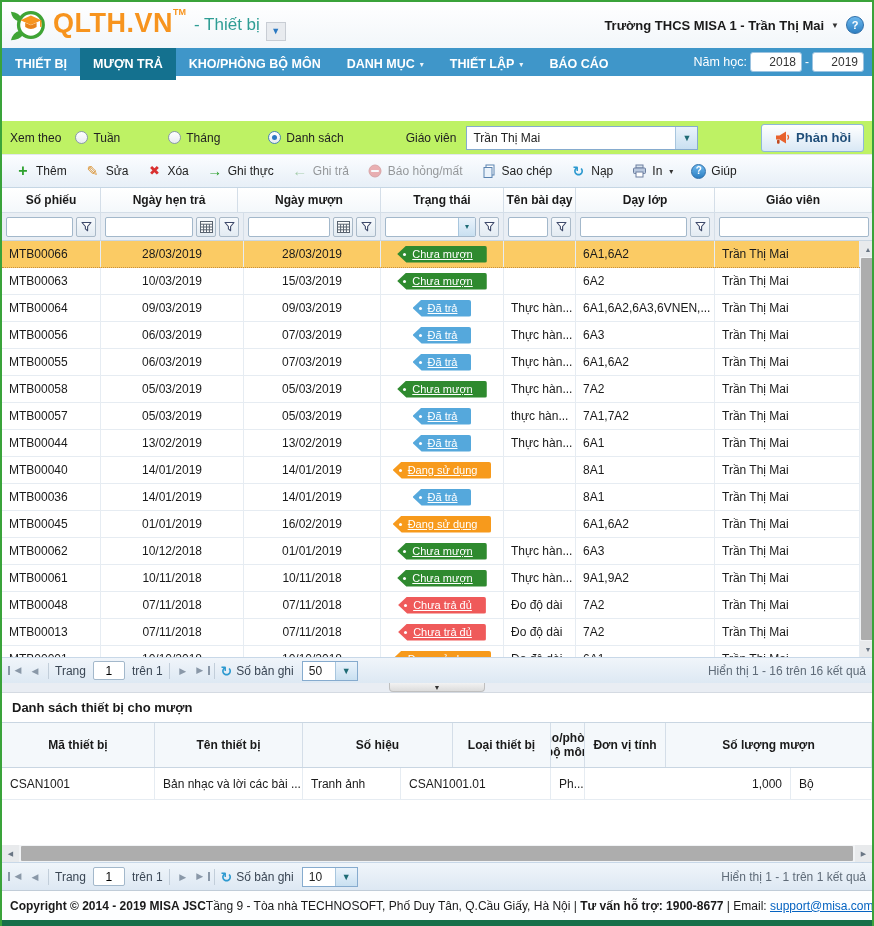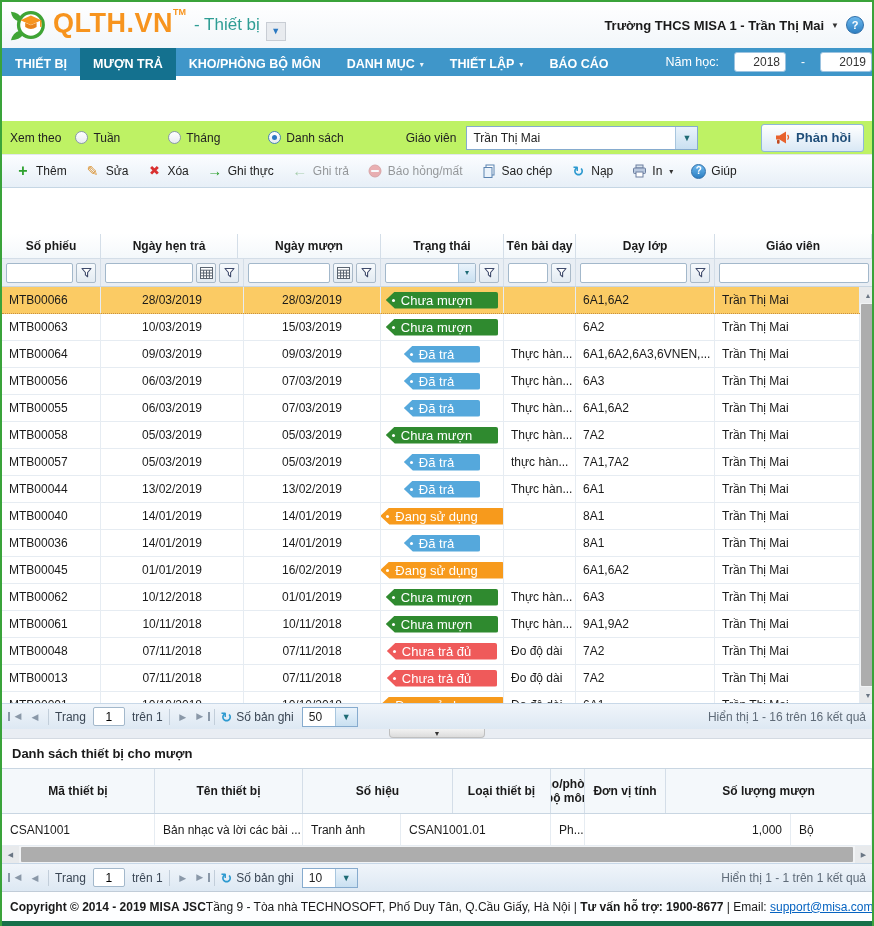--- a/index.html
+++ b/index.html
@@ -24,21 +24,21 @@
   .user-caret { font-size:8px; color:#333; }
   .help-badge { width:18px; height:18px; border-radius:50%; background:linear-gradient(#6CB8EE,#2E7FC2);
     color:#fff; font-size:11px; font-weight:bold; display:flex; align-items:center; justify-content:center;
     border:1px solid #2E6EA8; }
   
   .navbar { height:28px; flex:0 0 28px; background:#3F96C9; display:flex; align-items:stretch; }
   .nav-item { color:#fff; font-size:12.5px; font-weight:bold; padding:16px 13px; display:flex;
     align-items:center; gap:5px; cursor:pointer; white-space:nowrap; }
   .nav-item.active { background:#14718F; }
   .nav-caret { font-size:8px; opacity:.9; }
-  .nav-right { margin-left:auto; display:flex; align-items:center; gap:15px; }
+  .nav-right { margin-left:auto; display:flex; align-items:center; gap:3px; padding-right:8px; }
   .year-label { color:#fff; font-size:12.5px; }
   .year-box { width:52px; height:20px; background:#fff; border:1px solid #9CC3E0; border-radius:3px;
     font-size:12px; color:#333; text-align:right; padding-right:5px; font-family:inherit; }
   .year-dash { color:#fff; font-size:12px; }
   
   .filterbar { height:34px; flex:0 0 34px; background:#bef264; display:flex; align-items:center;
     padding:0 8px; border-bottom:1px solid #E2E8EE;margin-top:45px; }
   .fb-label { font-size:12px; color:#222; margin-right:14px; }
   .radio-opt { display:flex; align-items:center; gap:5px; margin-right:48px; cursor:pointer; }
   .radio-circle { width:13px; height:13px; border-radius:50%; border:1px solid #8A9AAA;
@@ -69,21 +69,21 @@
   .ico-edit { color:#D98E2B; }
   .ico-delete { color:#D93030; font-weight:bold; font-size:13px; }
   .ico-lend { color:#2EA12E; font-weight:bold; font-size:15px; }
   .ico-return { color:#4E9E4E; font-weight:bold; font-size:15px; }
   .ico-load { color:#2E9AD0; font-weight:bold; }
   .ico-help { width:15px; height:15px; border-radius:50%; background:linear-gradient(#6CB8EE,#2E7FC2);
     color:#fff; font-size:10px; font-weight:bold; border:1px solid #2E6EA8; }
   .tb-caret { font-size:8px; color:#333; margin-left:2px; }
   
   .thead { height:25px; flex:0 0 25px; display:flex; background:linear-gradient(#FFFFFF,#F4F8FB);
-    border-bottom:1px solid #D4DEE8;margin-top:46px; }
+    border-bottom:1px solid #D4DEE8; }
   .th { display:flex; align-items:center; justify-content:center; font-size:12px; font-weight:bold;
     color:#1A1A1A; border-right:1px solid #D4DEE8; overflow:hidden; white-space:nowrap; }
   .tfilter { height:28px; flex:0 0 28px; display:flex; background:#E9EEF4; border-bottom:1px solid #C9D6E2; }
   .tf-cell { display:flex; align-items:center; gap:3px; padding:0 4px; border-right:1px solid #D4DEE8; }
   .tf-input { flex:1; min-width:10px; height:20px; background:#fff; border:1px solid #A3B8CB;
     border-radius:2px; font-family:inherit; font-size:11px; padding:0 3px; }
   .tf-btn { width:20px; height:20px; flex:0 0 20px; background:linear-gradient(#F7FAFD,#E3EBF2);
     border:1px solid #A9B9C8; border-radius:2px; display:flex; align-items:center; justify-content:center;
     cursor:pointer; }
   .tf-combo { flex:1; height:20px; background:#fff; border:1px solid #A3B8CB; border-radius:2px;
@@ -91,23 +91,23 @@
   .tf-combo .arr { width:17px; margin-left:auto; background:linear-gradient(#EAF3FB,#C9E0F1);
     border-left:1px solid #A8C6DE; color:#1E6B75; font-size:8px; display:flex; align-items:center;
     justify-content:center; }
   .tbody { height:416px; flex:0 0 416px; display:flex; overflow:hidden; position:relative; }
   .rows { width:858px; flex:0 0 858px; overflow:hidden; }
   .trow { height:27px; display:flex; border-bottom:1px solid #E6ECF2; background:#fff; cursor:pointer; }
   .trow.selected { background:#FBCB64; border-bottom:1px dotted #C89040; }
   .td { display:flex; align-items:center; font-size:12px; color:#1A1A1A; padding:0 7px;
     border-right:1px solid #E6ECF2; overflow:hidden; white-space:nowrap; }
   .td.center { justify-content:center; }
-  .badge { display:inline-block; height:17px; line-height:17px; padding:0 26px 0 15px; color:#fff;
-    font-size:13px; border-radius:0 2px 2px 0; position:relative;
-    clip-path:polygon(9px 0, 100% 0, 100% 100%, 9px 100%, 0 50%); }
+  .badge { display:inline-block; height:17px; line-height:17px; padding:0 14px 0 15px; color:#fff;
+    font-size:11px; border-radius:0 2px 2px 0; position:relative;
+    clip-path:polygon(9px 0, 100% 0, 100% 100%, 9px 100%, 0 50%);text-decoration:underline; }
   .badge::before { content:""; position:absolute; left:6px; top:7px; width:3px; height:3px;
     border-radius:50%; background:#fff; }
   
   .vscroll { width:16px; flex:0 0 16px; background:#F1F3F5; display:flex; flex-direction:column; }
   .vs-arrow { height:16px; flex:0 0 16px; display:flex; align-items:center; justify-content:center;
     font-size:7px; color:#6A7684; background:#E8EAEC; cursor:pointer; }
   .vs-thumb { flex:1; margin:1px 1px; background:#ADADAD; border-radius:1px; cursor:grab; }
   
   .pager { height:26px; flex:0 0 26px; background:linear-gradient(#F0F5FA,#DDE8F3);
     border-top:1px solid #C8D8E8; display:flex; align-items:center; padding:0 6px; font-size:12px; color:#3A4654; }

